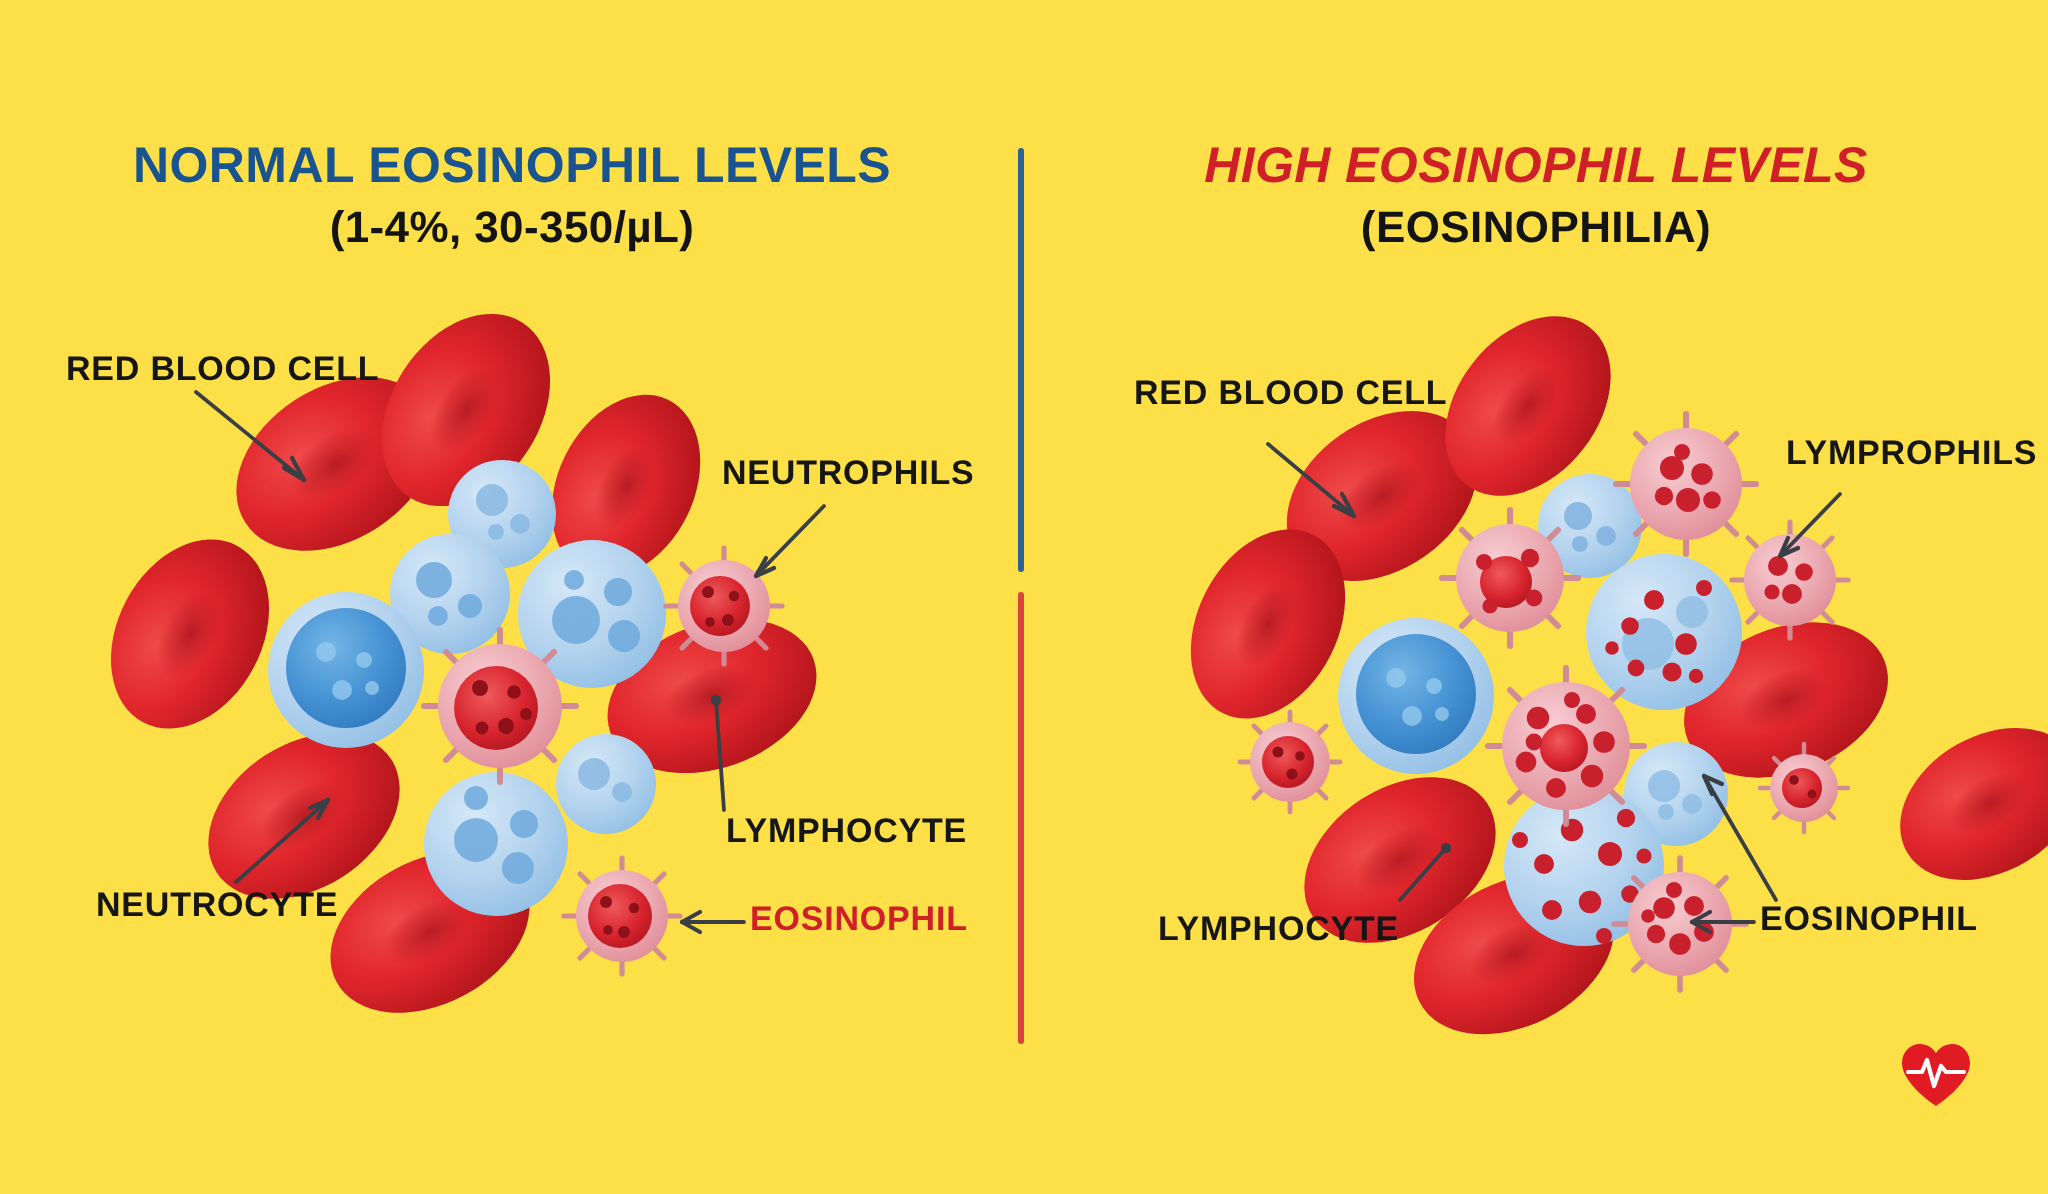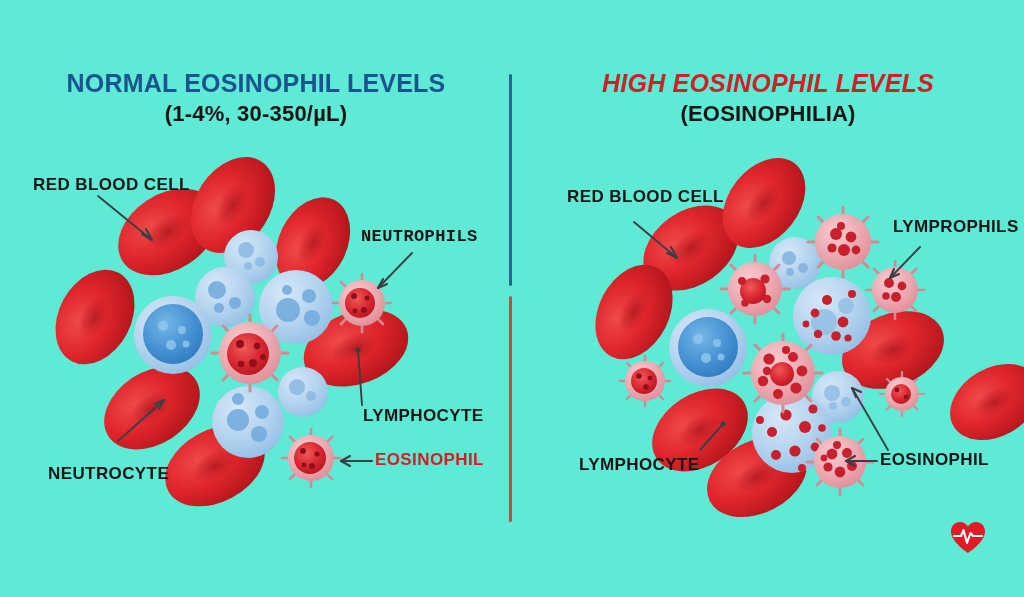--- a/index.html
+++ b/index.html
@@ -8,21 +8,21 @@
     background: #ffffff;
   }
   body {
     font-family: "Liberation Sans", sans-serif;
     -webkit-font-smoothing: antialiased;
   }
   #stage {
     position: relative;
     width: 1024px;
     height: 597px;
-    background: #5eead4;
+    background: #fde047;
     overflow: hidden;
   }
 
   
   .panel-title {
     position: absolute;
     text-align: center;
     font-weight: bold;
     letter-spacing: 0.2px;
     white-space: nowrap;
@@ -560,25 +560,25 @@
 
       <g>
         <line x1="877" y1="461" x2="846" y2="461"></line>
         <path d="M846 461 L855 456 M846 461 L855 466" stroke-width="2.1"></path>
       </g>
     </g>
   </svg>
 
   <div class="callout" style="left:33px; top:175px;">RED BLOOD CELL</div>
 
-  <div class="callout" style="left:361px; top:227px;font-family:Liberation Mono, monospace;">NEUTROPHILS</div>
+  <div class="callout" style="left:361px; top:227px;">NEUTROPHILS</div>
 
   <div class="callout" style="left:363px; top:406px;">LYMPHOCYTE</div>
 
-  <div class="callout" style="left:48px; top:443px;margin-top:21px;">NEUTROCYTE</div>
+  <div class="callout" style="left:48px; top:443px;">NEUTROCYTE</div>
 
   <div class="callout red" style="left:375px; top:450px;">EOSINOPHIL</div>
 
   <div class="callout" style="left:567px; top:187px;">RED BLOOD CELL</div>
 
   <div class="callout" style="left:893px; top:217px;">LYMPROPHILS</div>
 
   <div class="callout" style="left:579px; top:455px;">LYMPHOCYTE</div>
 
   <div class="callout" style="left:880px; top:450px;">EOSINOPHIL</div>

